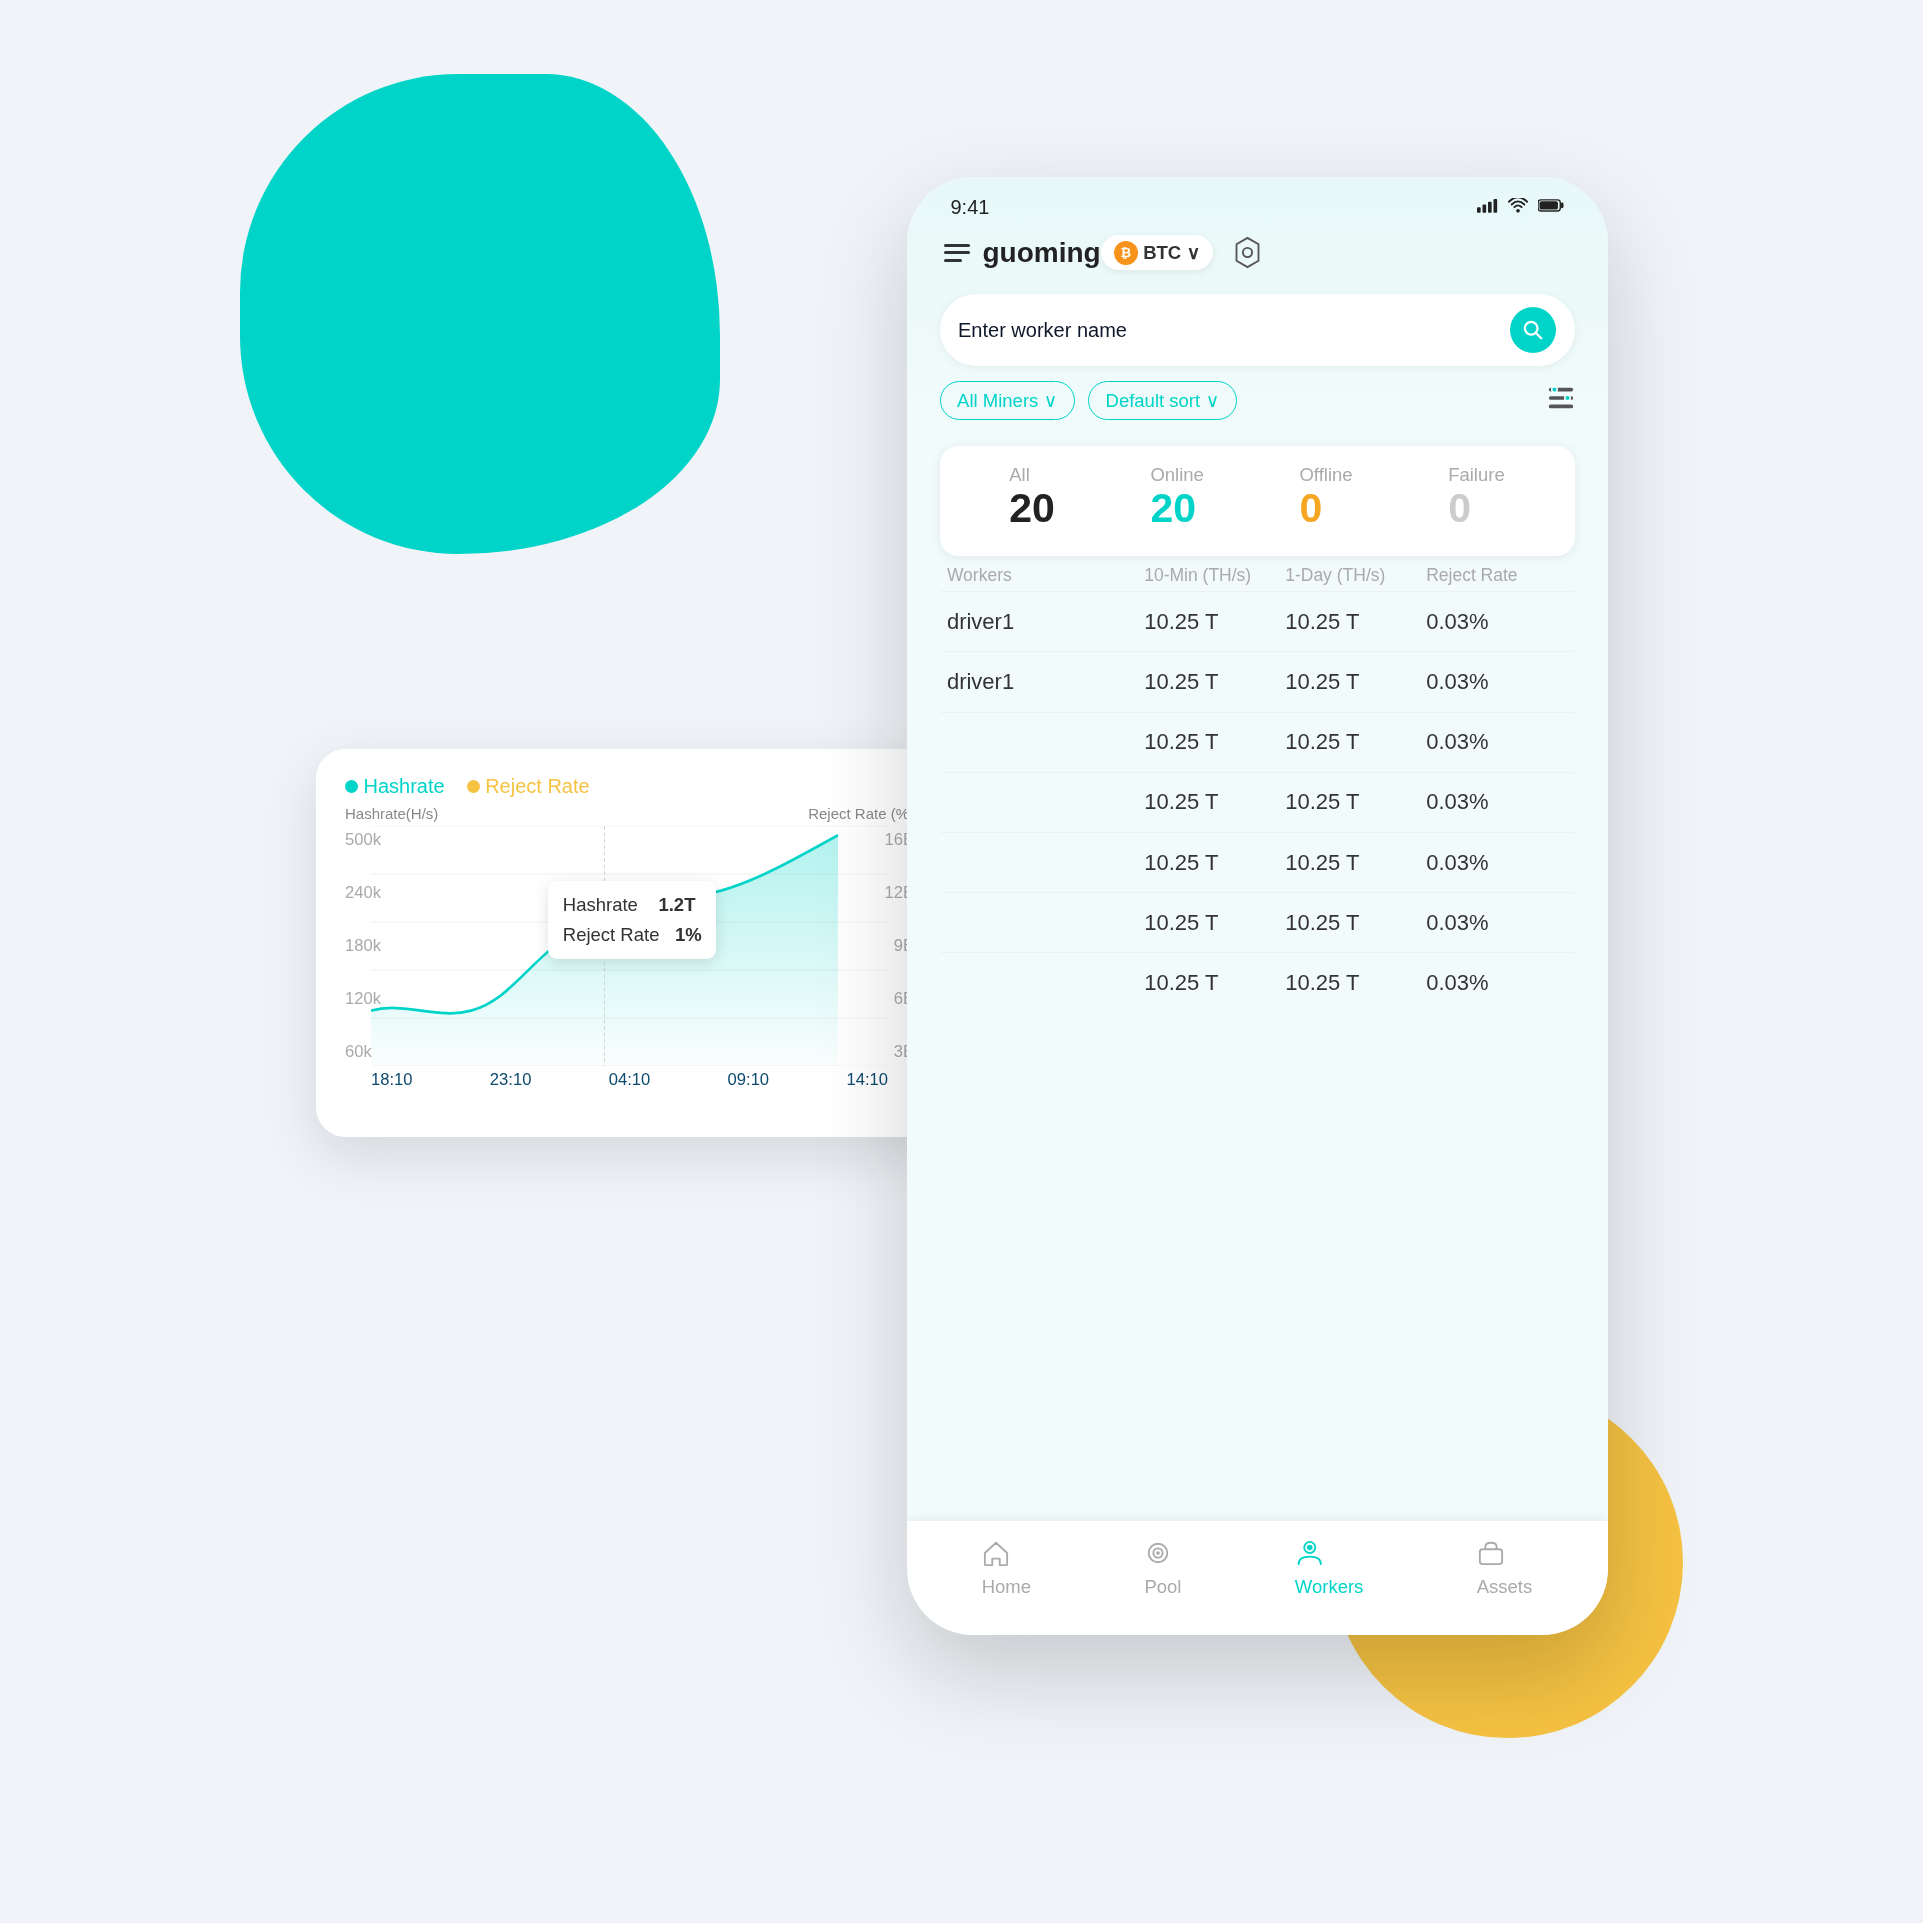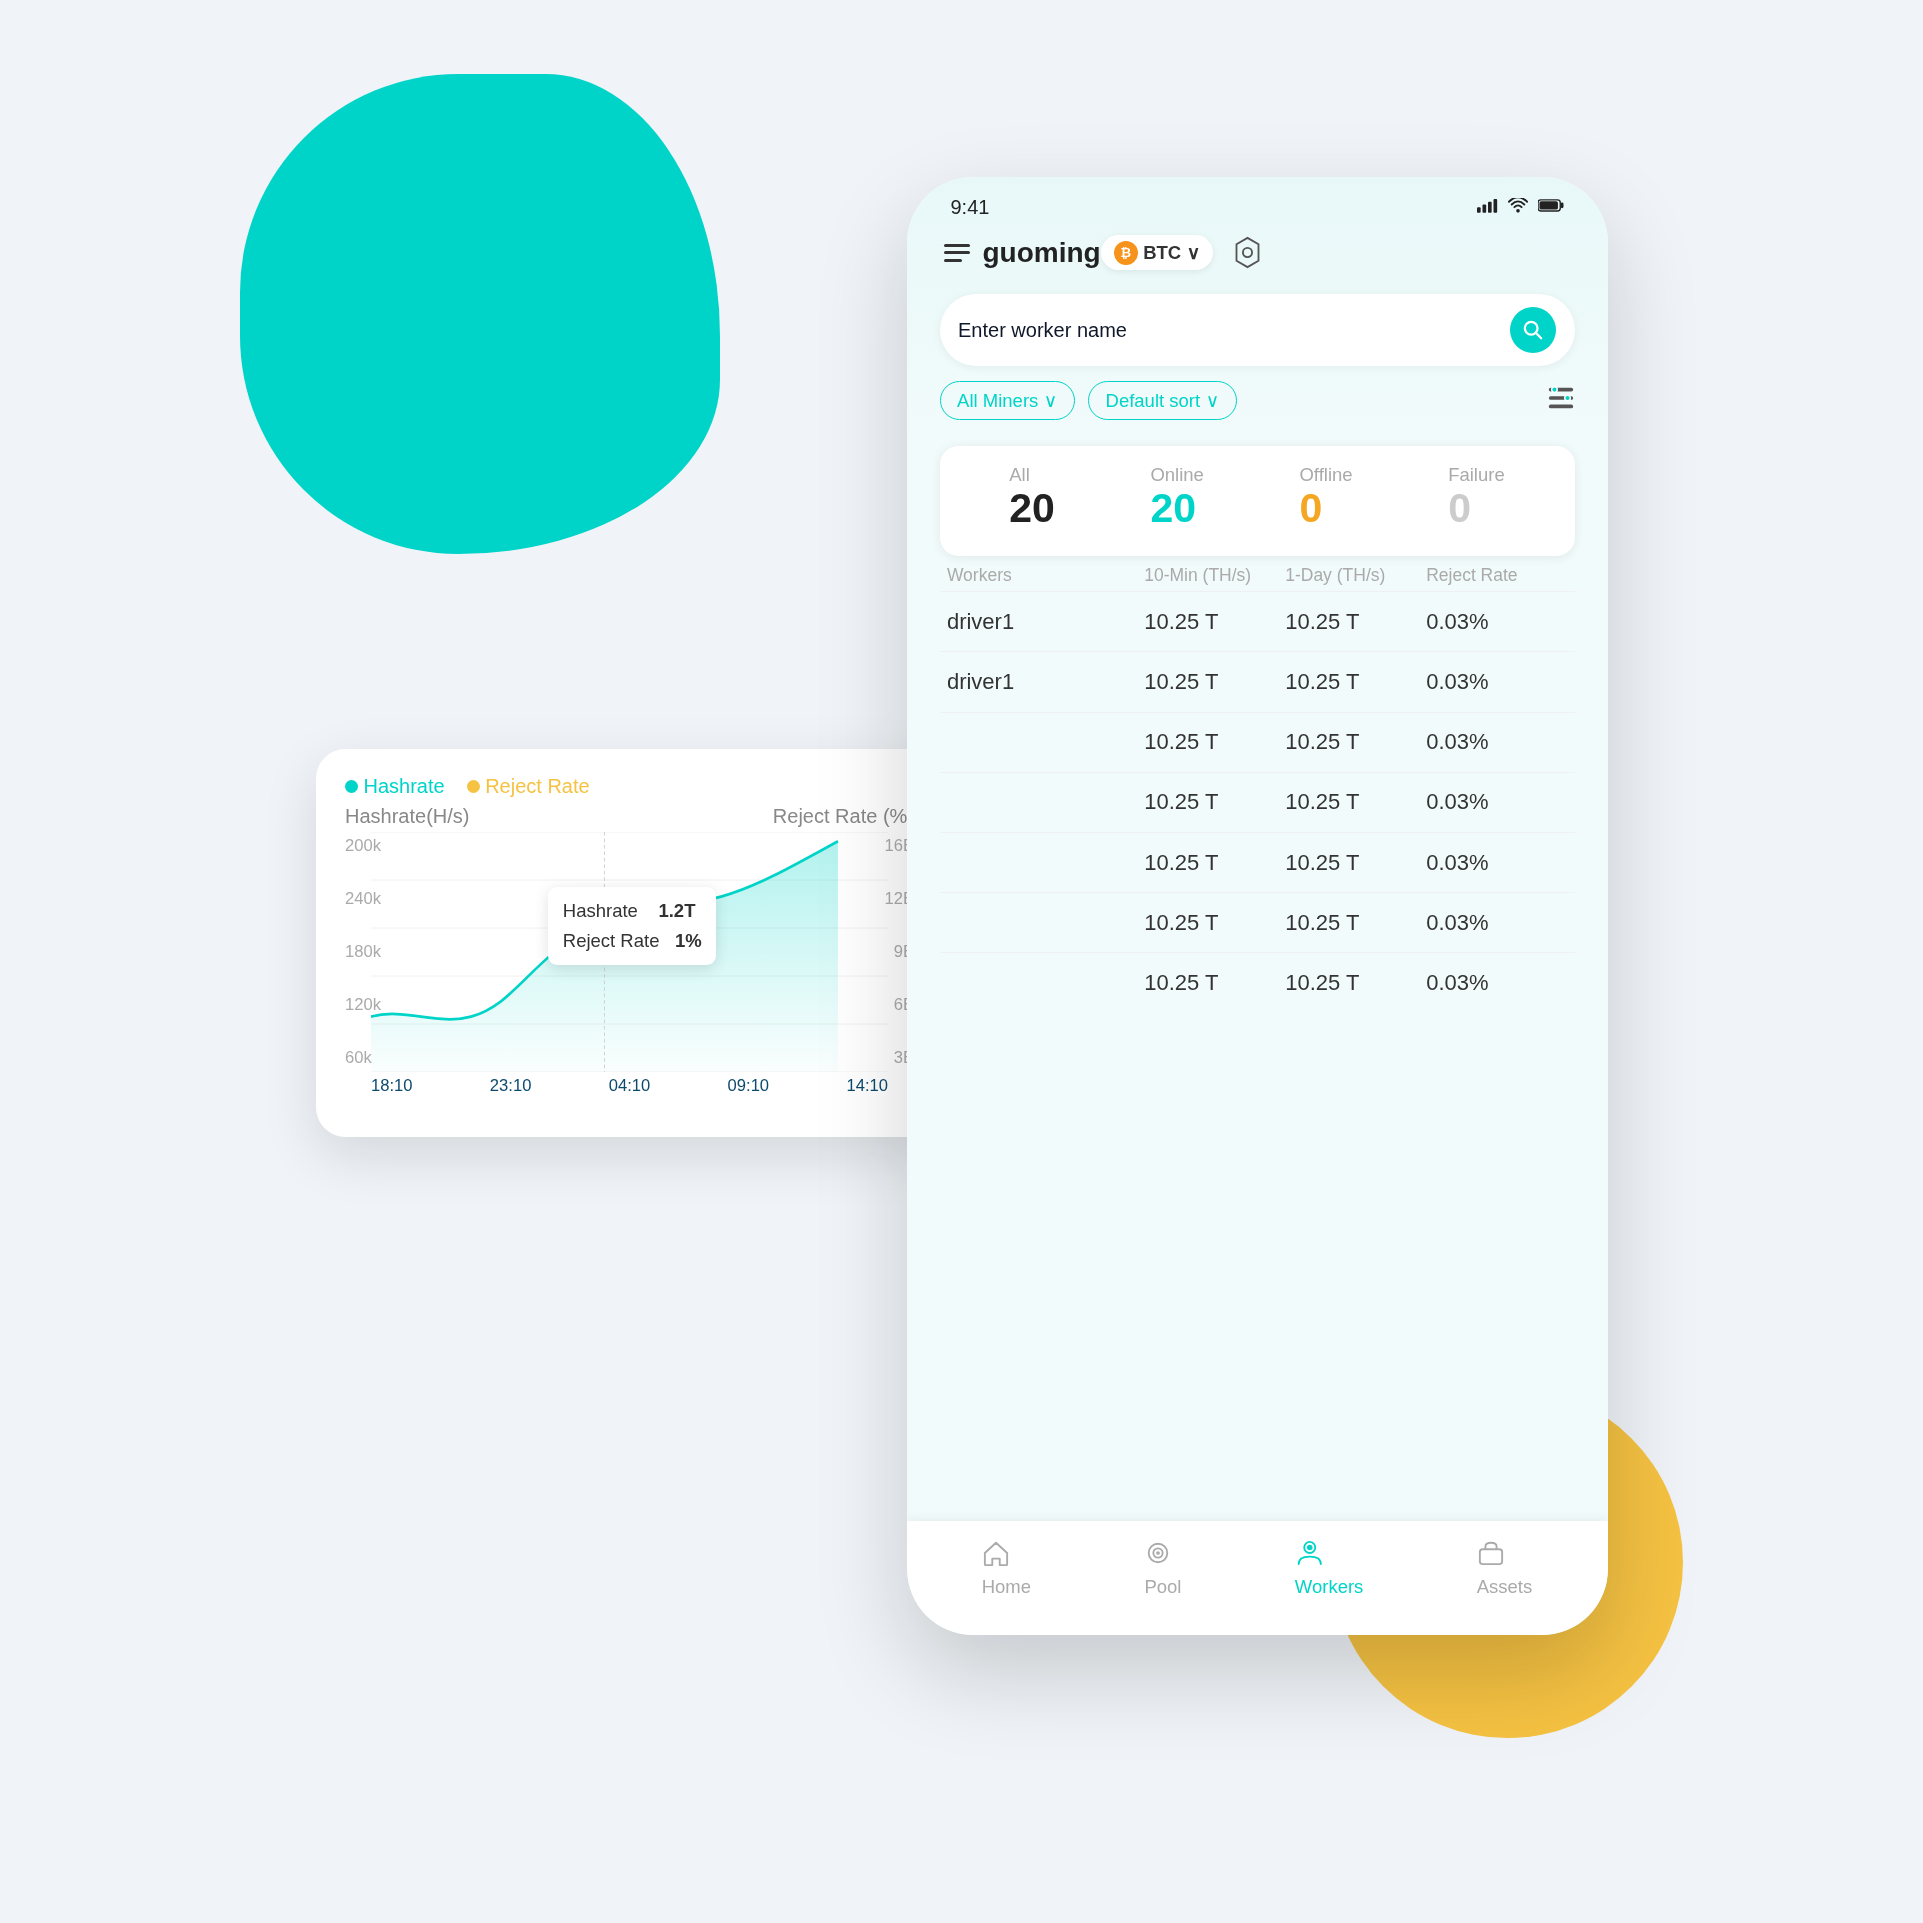--- a/index.html
+++ b/index.html
@@ -76,21 +76,21 @@
       border-radius: 50%;
     }
     .legend-dot.teal { background: #00d4c8; }
     .legend-dot.yellow { background: #f5c242; }
     .legend-label-teal { color: #00d4c8; }
     .legend-label-yellow { color: #f5c242; }
 
     .chart-axes {
       display: flex;
       justify-content: space-between;
-      font-size: 20px;
+      font-size: 15px;
       color: #888;
       margin-bottom: 3.7px;
     }
     .chart-area {
       position: relative;
       width: 100%;
       height: 240px;
     }
     .chart-area svg {
       width: 100%;
@@ -405,21 +405,21 @@
         <div class="legend-dot yellow"></div>
         <span class="legend-label-yellow">Reject Rate</span>
       </div>
     </div>
     <div class="chart-axes">
       <span>Hashrate(H/s)</span>
       <span>Reject Rate (%)</span>
     </div>
     <div class="chart-area">
       <div class="y-labels-left">
-        <span>200k</span>
+        <span>500k</span>
         <span>240k</span>
         <span>180k</span>
         <span>120k</span>
         <span>60k</span>
       </div>
       <div class="y-labels-right">
         <span>16E</span>
         <span>12E</span>
         <span>9E</span>
         <span>6E</span>

